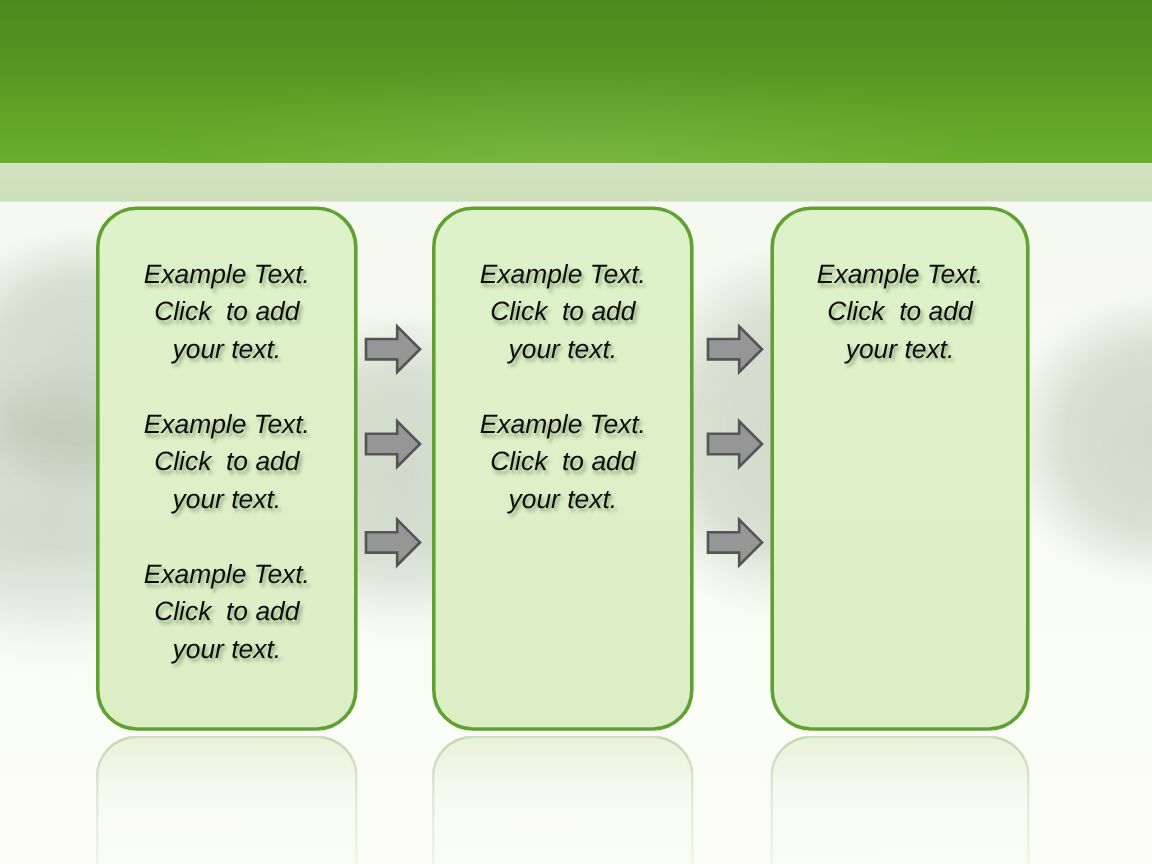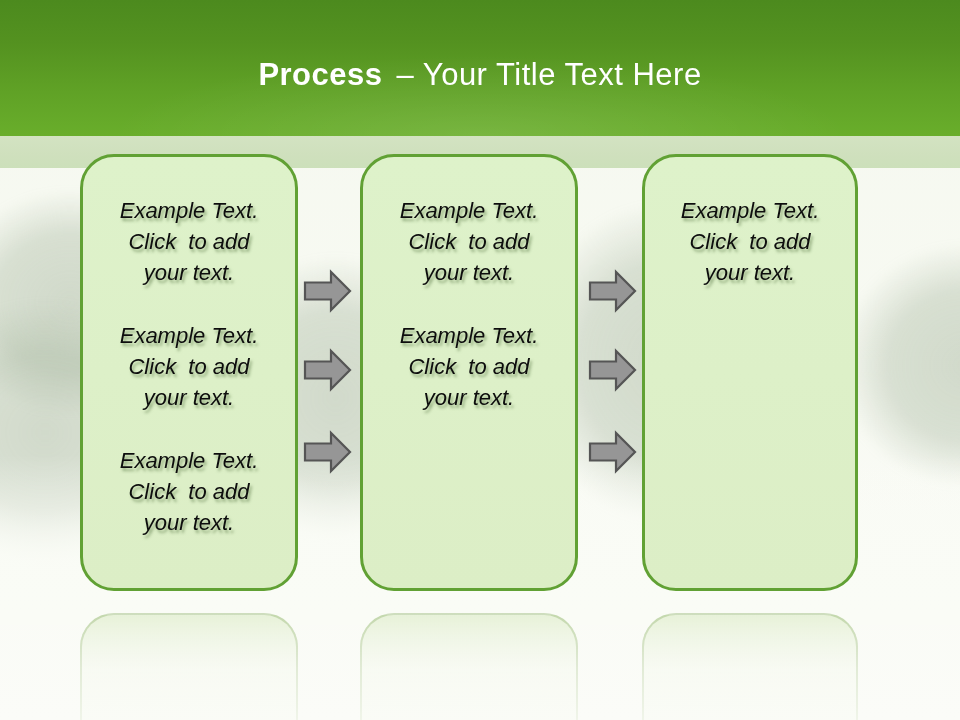--- a/index.html
+++ b/index.html
@@ -36,21 +36,21 @@
   .slide-title { position:relative; color:#ffffff; font-size:31px; padding-top:14px; letter-spacing:0.5px; }
   .title-bold { font-weight:700; }
   .title-rest { font-weight:400; margin-left:14px; }
   .accent-band {
     position:absolute; left:0; top:136px; width:960px; height:32px; z-index:5;
     background: linear-gradient(180deg, #d3e3c2 0%, #cfe0bd 60%, #cce0ba 100%);
   }
 
   
   .pbox {
-    position:absolute; top:154px; height:437px; z-index:6; box-sizing:border-box;
+    position:absolute; top:172px; height:437px; z-index:6; box-sizing:border-box;
     border:3px solid #61a134; border-radius:34px;
     background: linear-gradient(180deg, #def2ca 0%, #dceec6 100%);
     text-align:center; padding-top:38px;
   }
   .pbox.b1 { left:80px;  width:218px; }
   .pbox.b2 { left:360px; width:218px; }
   .pbox.b3 { left:642px; width:216px; }
   .para { margin:0 0 32px 0; }
   .para .ln {
     display:block; white-space:pre;
@@ -85,23 +85,20 @@
 
 <div class="stone s1"></div>
 <div class="stone s2"></div>
 <div class="stone s3"></div>
 <div class="stone s4"></div>
 <div class="stone s5"></div>
 <div class="floor-fade"></div>
 
 <div class="header">
   <div class="sheen"></div>
-  <div class="slide-title">
-    <span class="title-bold">Process</span><span class="title-rest">– Your Title Text Here</span>
-  </div>
 </div>
 <div class="accent-band"></div>
 
 <div class="pbox b1">
   <div class="para">
     <span class="ln">Example Text.</span>
     <span class="ln">Click  to add</span>
     <span class="ln">your text.</span>
   </div>
   <div class="para">

